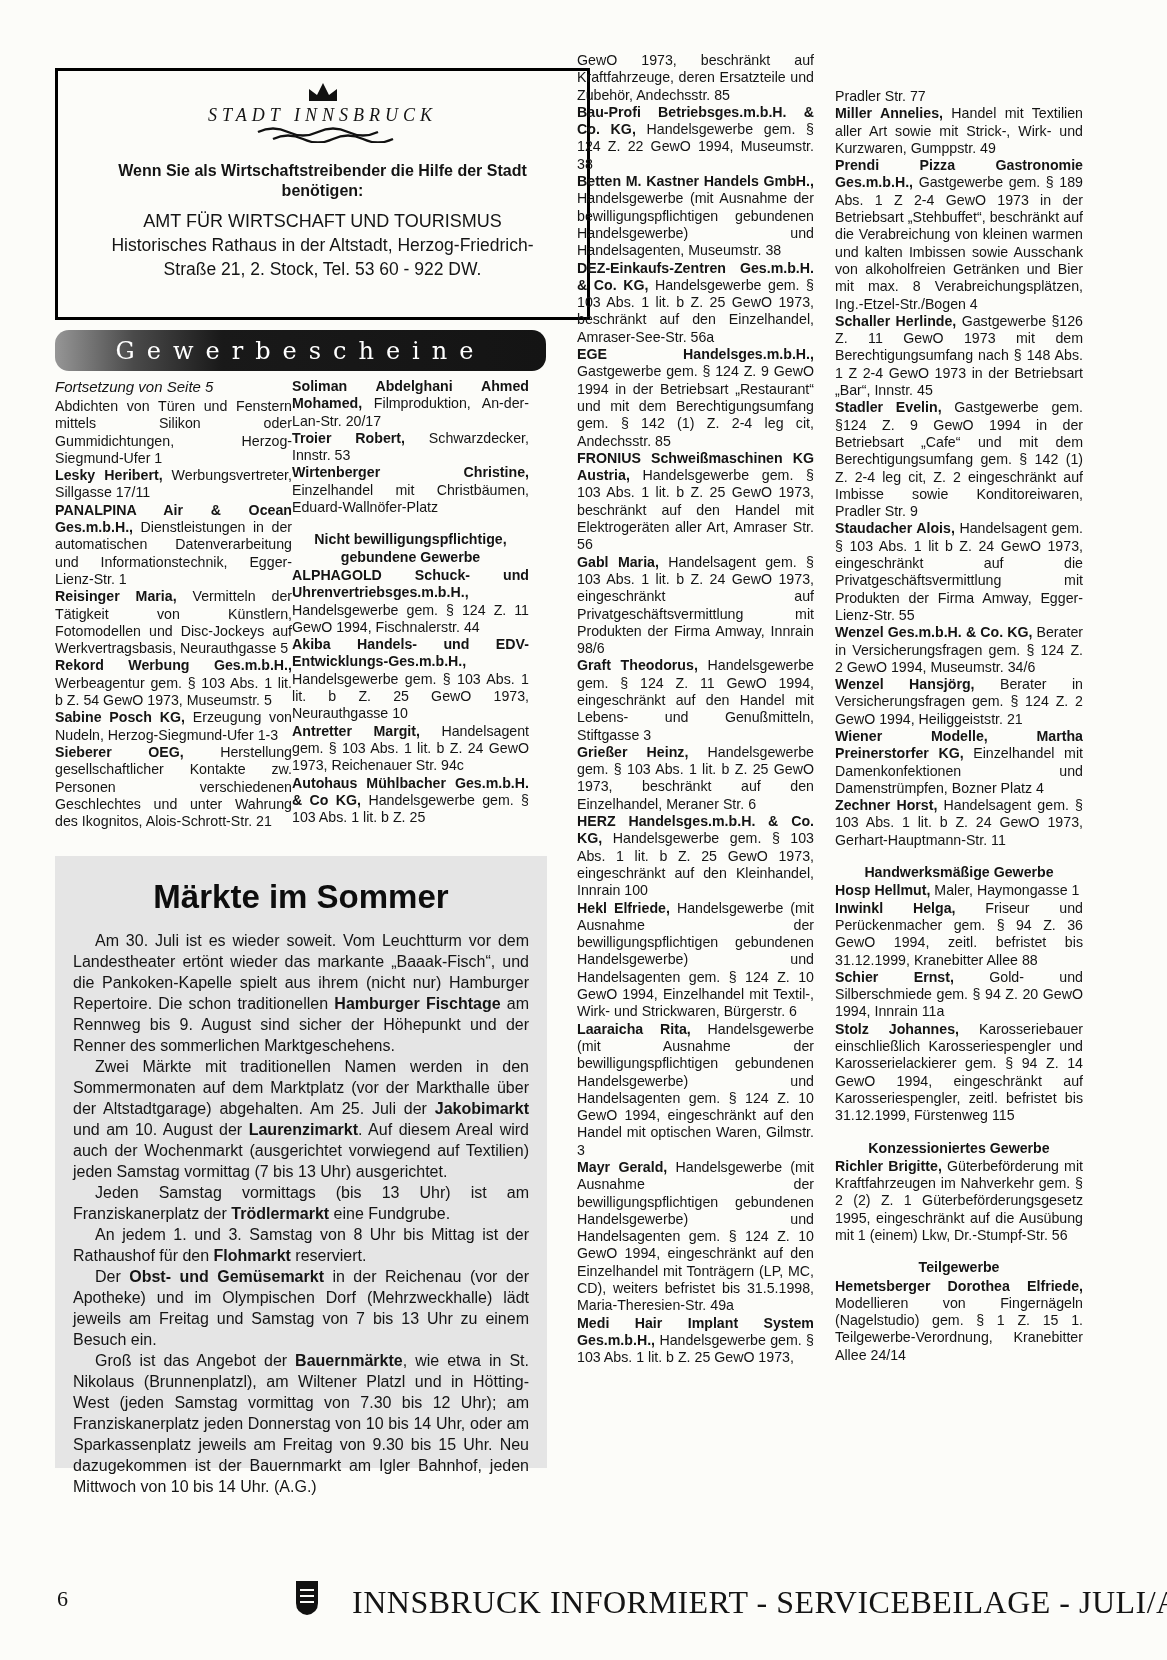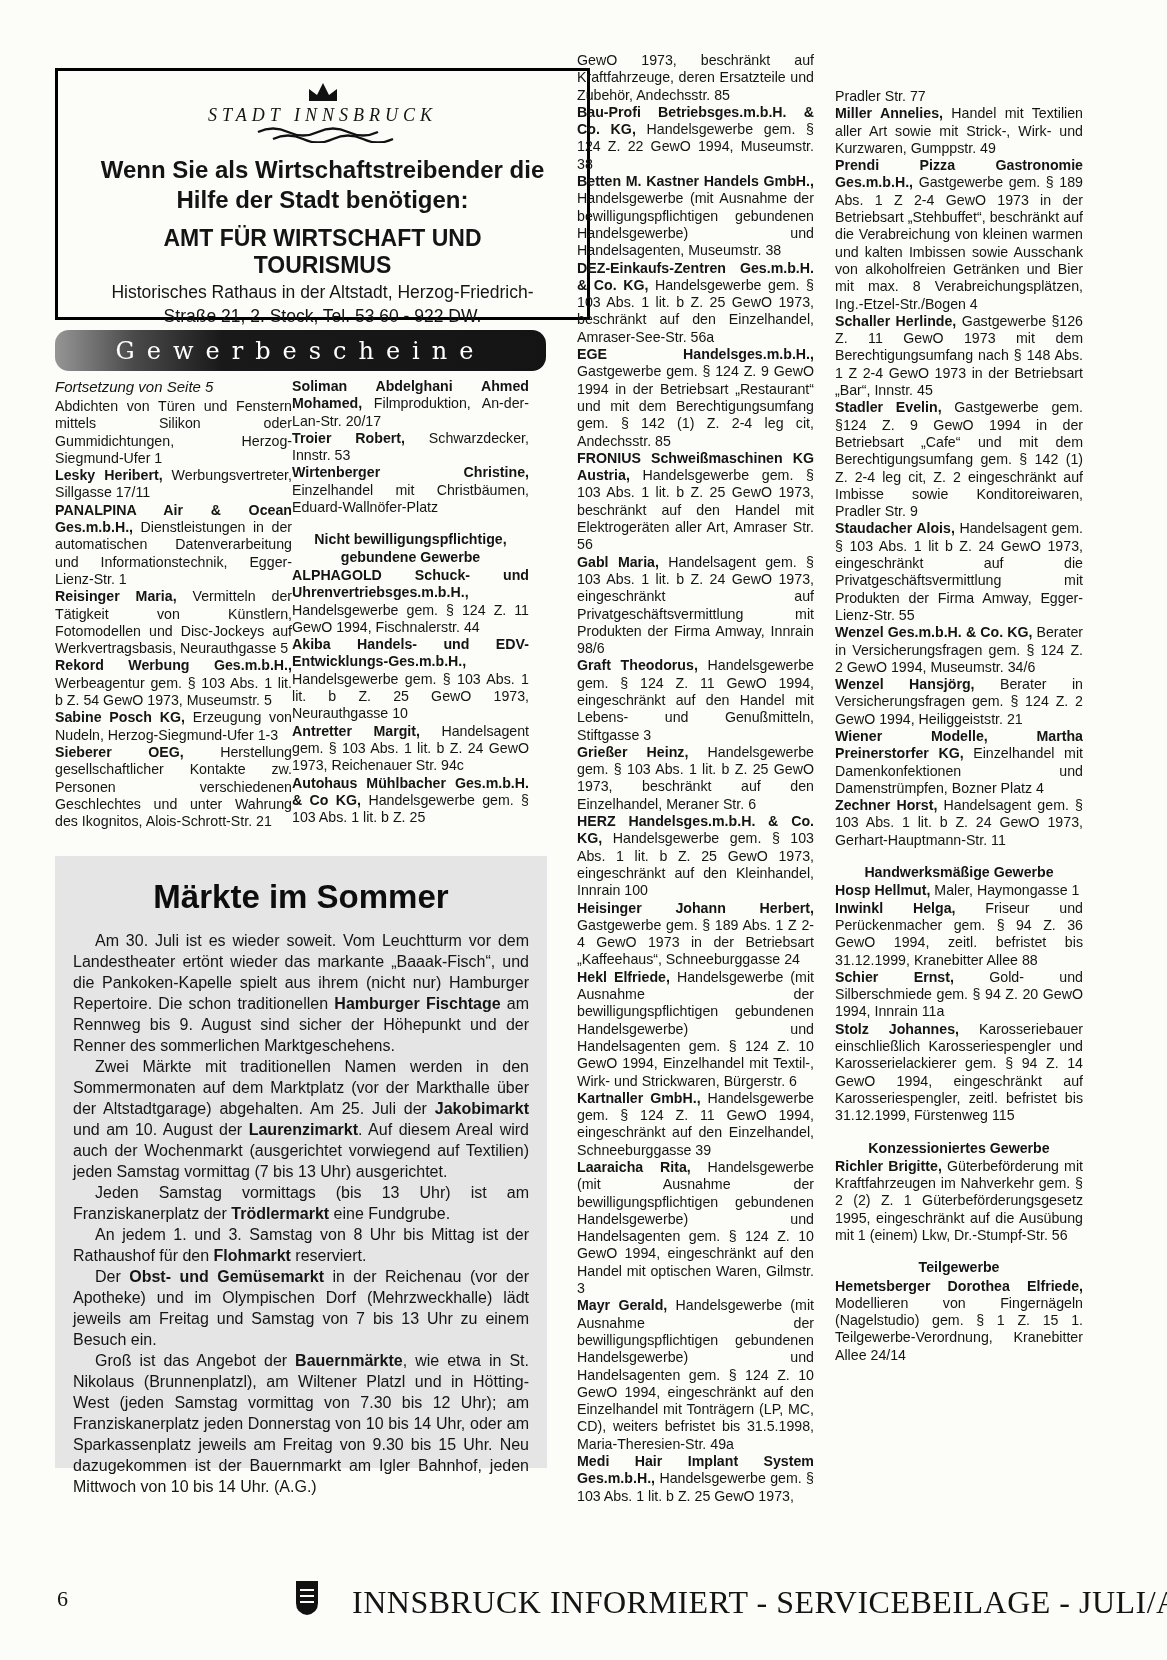--- a/index.html
+++ b/index.html
@@ -6,22 +6,22 @@
   .page{position:relative;width:1167px;height:1660px;background:#fcfcf9;color:#141414;
         font-family:"Liberation Sans",sans-serif;overflow:hidden;margin:0 auto;}
 
   
   .ad-box{position:absolute;left:55px;top:68px;width:535px;height:252px;
           border:3px solid #000;box-sizing:border-box;text-align:center;padding-top:10px;}
   .crown-wrap{height:22px;}
   .stadt-text{font-family:"Liberation Serif",serif;font-style:italic;font-size:18px;
               letter-spacing:5px;margin-top:2px;}
   .squiggle-wrap{height:18px;margin-top:1px;}
-  .ad-heading{font-size:24px;font-weight:bold;line-height:1.25;margin:10px 34px 10px;}
-  .ad-line1{font-size:23px;margin:4px 40px 2px;font-weight:bold;}
+  .ad-heading{font-size:16px;font-weight:bold;line-height:1.25;margin:16px 34px 10px;}
+  .ad-line1{font-size:18px;margin:4px 40px 2px;}
   .ad-line2{font-size:17.5px;line-height:1.35;margin:0 52px;}
 
   
   .section-bar{position:absolute;left:55px;top:330px;width:491px;height:41px;
                background:linear-gradient(90deg,#969696 0%,#4a4a4a 16%,#191919 34%,#141414 100%);
                display:flex;align-items:center;justify-content:center;border-radius:14px;}
   .section-bar span{color:#fff;font-family:"DejaVu Serif",serif;font-size:24px;letter-spacing:12px;}
 
   
   .left-cols{position:absolute;left:55px;top:378px;width:492px;display:flex;gap:0;}
@@ -118,23 +118,21 @@
         <p class="entry">GewO 1973, beschränkt auf Kraftfahrzeuge, deren Ersatzteile und Zubehör, Andechsstr. 85</p>
         <p class="entry"><b>Bau-Profi Betriebsges.m.b.H. &amp; Co. KG, </b>Handelsgewerbe gem. § 124 Z. 22 GewO 1994, Museumstr. 38</p>
         <p class="entry"><b>Betten M. Kastner Handels GmbH., </b>Handelsgewerbe (mit Ausnahme der bewilligungspflichtigen gebundenen Handelsgewerbe) und Handelsagenten, Museumstr. 38</p>
         <p class="entry"><b>DEZ-Einkaufs-Zentren Ges.m.b.H. &amp; Co. KG, </b>Handelsgewerbe gem. § 103 Abs. 1 lit. b Z. 25 GewO 1973, beschränkt auf den Einzelhandel, Amraser-See-Str. 56a</p>
         <p class="entry"><b>EGE Handelsges.m.b.H., </b>Gastgewerbe gem. § 124 Z. 9 GewO 1994 in der Betriebsart „Restaurant“ und mit dem Berechtigungsumfang gem. § 142 (1) Z. 2-4 leg cit, Andechsstr. 85</p>
         <p class="entry"><b>FRONIUS Schweißmaschinen KG Austria, </b>Handelsgewerbe gem. § 103 Abs. 1 lit. b Z. 25 GewO 1973, beschränkt auf den Handel mit Elektrogeräten aller Art, Amraser Str. 56</p>
         <p class="entry"><b>Gabl Maria, </b>Handelsagent gem. § 103 Abs. 1 lit. b Z. 24 GewO 1973, eingeschränkt auf Privatgeschäftsvermittlung mit Produkten der Firma Amway, Innrain 98/6</p>
         <p class="entry"><b>Graft Theodorus, </b>Handelsgewerbe gem. § 124 Z. 11 GewO 1994, eingeschränkt auf den Handel mit Lebens- und Genußmitteln, Stiftgasse 3</p>
         <p class="entry"><b>Grießer Heinz, </b>Handelsgewerbe gem. § 103 Abs. 1 lit. b Z. 25 GewO 1973, beschränkt auf den Einzelhandel, Meraner Str. 6</p>
         <p class="entry"><b>HERZ Handelsges.m.b.H. &amp; Co. KG, </b>Handelsgewerbe gem. § 103 Abs. 1 lit. b Z. 25 GewO 1973, eingeschränkt auf den Kleinhandel, Innrain 100</p>
-        <p class="entry"><b>Heisinger Johann Herbert, </b>Gastgewerbe gem. § 189 Abs. 1 Z 2-4 GewO 1973 in der Betriebsart „Kaffeehaus“, Schneeburggasse 24</p>
         <p class="entry"><b>Hekl Elfriede, </b>Handelsgewerbe (mit Ausnahme der bewilligungspflichtigen gebundenen Handelsgewerbe) und Handelsagenten gem. § 124 Z. 10 GewO 1994, Einzelhandel mit Textil-, Wirk- und Strickwaren, Bürgerstr. 6</p>
-        <p class="entry"><b>Kartnaller GmbH., </b>Handelsgewerbe gem. § 124 Z. 11 GewO 1994, eingeschränkt auf den Einzelhandel, Schneeburggasse 39</p>
         <p class="entry"><b>Laaraicha Rita, </b>Handelsgewerbe (mit Ausnahme der bewilligungspflichtigen gebundenen Handelsgewerbe) und Handelsagenten gem. § 124 Z. 10 GewO 1994, eingeschränkt auf den Handel mit optischen Waren, Gilmstr. 3</p>
         <p class="entry"><b>Mayr Gerald, </b>Handelsgewerbe (mit Ausnahme der bewilligungspflichtigen gebundenen Handelsgewerbe) und Handelsagenten gem. § 124 Z. 10 GewO 1994, eingeschränkt auf den Einzelhandel mit Tonträgern (LP, MC, CD), weiters befristet bis 31.5.1998, Maria-Theresien-Str. 49a</p>
         <p class="entry"><b>Medi Hair Implant System Ges.m.b.H., </b>Handelsgewerbe gem. § 103 Abs. 1 lit. b Z. 25 GewO 1973,</p>
       </div>
   </div>
   <div class="col4">
     <div>
         <p class="entry">Pradler Str. 77</p>
         <p class="entry"><b>Miller Annelies, </b>Handel mit Textilien aller Art sowie mit Strick-, Wirk- und Kurzwaren, Gumppstr. 49</p>
         <p class="entry"><b>Prendi Pizza Gastronomie Ges.m.b.H., </b>Gastgewerbe gem. § 189 Abs. 1 Z 2-4 GewO 1973 in der Betriebsart „Stehbuffet“, beschränkt auf die Verabreichung von kleinen warmen und kalten Imbissen sowie Ausschank von alkoholfreien Getränken und Bier mit max. 8 Verabreichungsplätzen, Ing.-Etzel-Str./Bogen 4</p>

